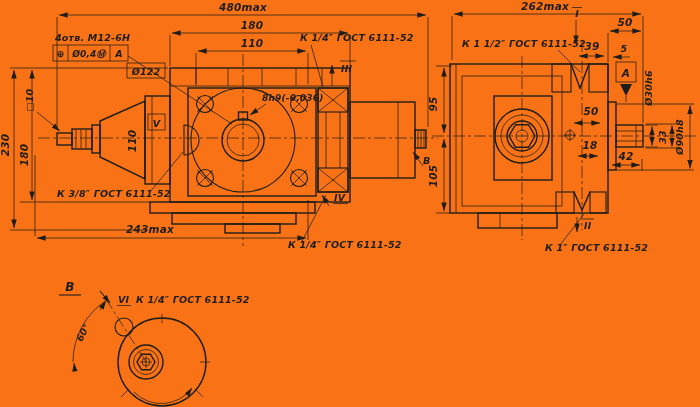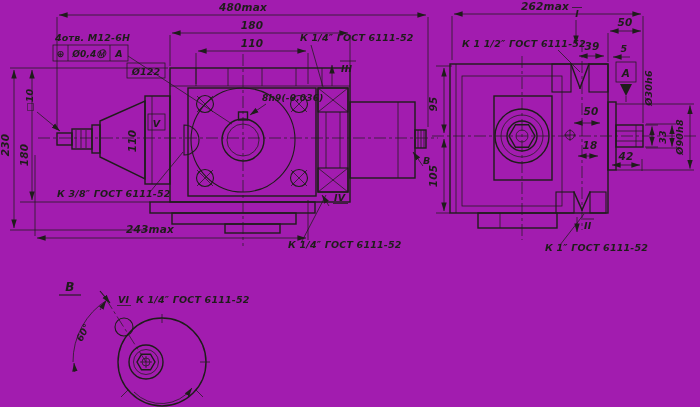--- a/index.html
+++ b/index.html
@@ -1,16 +1,16 @@
 <!DOCTYPE html>
 <html><head>
 <meta charset="utf-8">
 <style>
   html,body{margin:0;padding:0;background:#b9b8b2;}
-  #sheet{position:relative;width:700px;height:407px;background:#a21caf;overflow:hidden;}
+  #sheet{position:relative;width:700px;height:407px;background:#f97316;overflow:hidden;}
   svg{position:absolute;left:0;top:0;}
   .obj{stroke:#1e1d1a;stroke-width:1.4;fill:none;stroke-linecap:square;}
   .thin{stroke:#1e1d1a;stroke-width:0.75;fill:none;}
   .med{stroke:#1e1d1a;stroke-width:1.1;fill:none;}
   .cl{stroke:#1e1d1a;stroke-width:0.7;fill:none;stroke-dasharray:12 3 3 3;}
   .ink{fill:#1e1d1a;}
   text{font:italic 700 10.5px "DejaVu Sans",sans-serif;fill:#1e1d1a;letter-spacing:.2px;}
   text.s{font-size:9.5px;}
   text.xs{font-size:9px;}
   text.mid{text-anchor:middle;}

